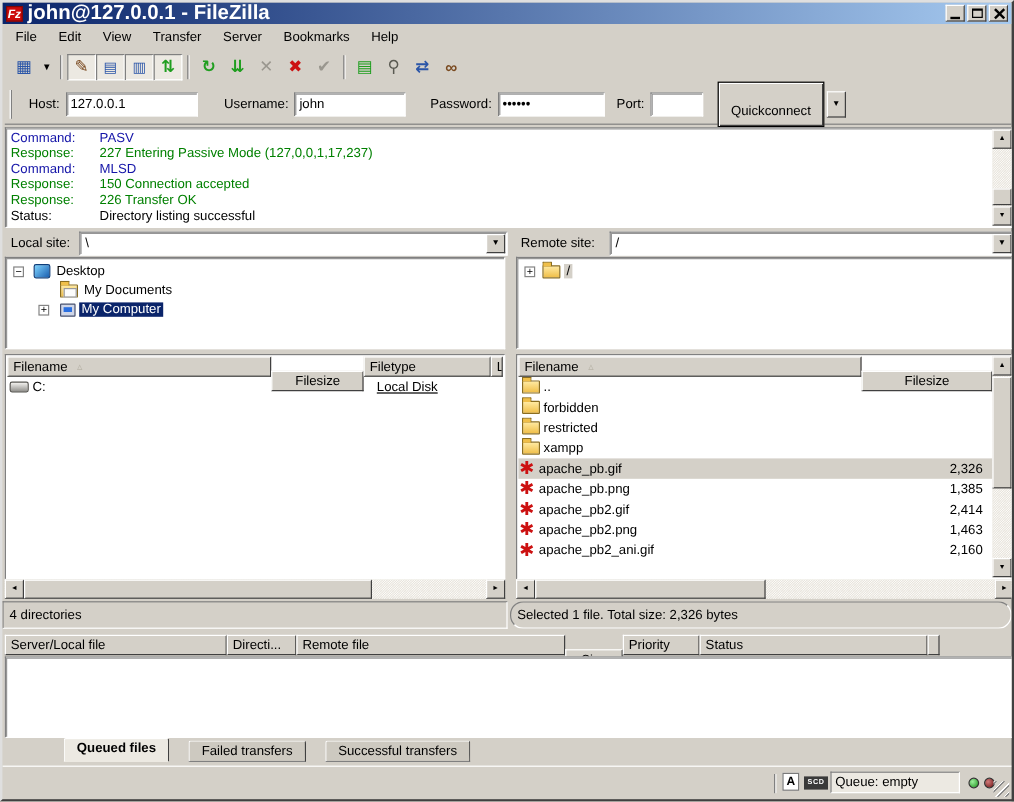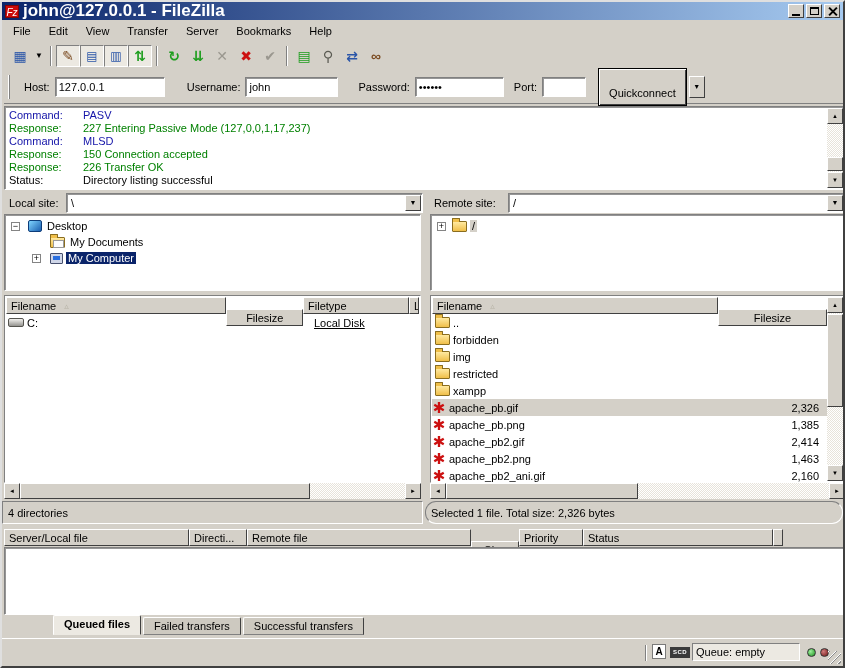--- a/index.html
+++ b/index.html
@@ -11,21 +11,21 @@
 
   
   .raised  { background:#d4d0c8; border:1px solid; border-color:#fff #404040 #404040 #fff; }
   .sunken  { background:#fff; border:1px solid; border-color:#808080 #fff #fff #808080;
              box-shadow:inset 1px 1px 0 rgba(64,64,64,.55); }
 
   
   .titlebar { position:absolute; left:0; top:0; width:100%; height:18px;
               background:linear-gradient(to right,#0a246a,#a6caf0);
               display:flex; align-items:center; padding:0 3px; gap:4px; }
-  .appicon { width:14px; height:13px; background:#cc0a0a; color:#fff; font-weight:normal; font-style:italic;
+  .appicon { width:14px; height:13px; background:#cc0a0a; color:#fff; font-weight:bold; font-style:italic;
              font-size:10px; line-height:13px; text-align:center; border:1px solid #7d0606; }
   .title-text { color:#fff; font-weight:bold; font-size:17px; white-space:nowrap; }
   .win-buttons { margin-left:auto; display:flex; gap:2px; }
   .winbtn { width:16px; height:14px; display:flex; align-items:center; justify-content:center; }
   .glyph-min { width:8px; height:2px; background:#000; margin-top:7px; }
   .glyph-max { width:9px; height:8px; border:1px solid #000; border-top:2px solid #000; }
   .glyph-close { position:relative; width:9px; height:9px; }
   .glyph-close::before,.glyph-close::after { content:""; position:absolute; left:4px; top:-1px; width:2px; height:11px; background:#000; }
   .glyph-close::before { transform:rotate(45deg);} .glyph-close::after { transform:rotate(-45deg);}
 
@@ -109,21 +109,21 @@
   .fname { margin-left:3px; white-space:nowrap; }
   .fsize { margin-left:auto; text-align:right; padding-right:8px; }
   .row-sel-inactive { background:#d4d0c8; }
 
   
   .pane-status { position:absolute; top:499px; height:23px; background:#d4d0c8; border:1px solid; border-color:#808080 #fff #fff #808080; display:flex; align-items:center; padding:0 5px; }
 
   
   .q-hdr { position:absolute; left:2px; top:527px; height:18px; display:flex; }
   .q-body { position:absolute; left:2px; top:545px; width:841px; height:68px; }
-  .tabs { position:absolute; left:4px; top:613px; height:20px; display:flex; align-items:flex-end; gap:2px;padding-left:47px; }
+  .tabs { position:absolute; left:4px; top:613px; height:20px; display:flex; align-items:flex-end; gap:16px;padding-left:47px; }
   .tab { height:18px; padding:2px 10px; background:#cdc9c0; border:1px solid; border-color:#fff #404040 #808080 #fff;
          border-radius:2px 2px 0 0; }
   .tab.active { height:20px; background:#ece9e2; font-weight:bold; border-bottom-color:#ece9e2; }
 
   
   .statusbar { position:absolute; left:0; bottom:0; width:100%; height:28px; border-top:1px solid #fff; }
   .sb-sep { position:absolute; width:2px; height:16px; top:6px; border-left:1px solid #808080; border-right:1px solid #fff; }
   .sb-aicon { position:absolute; left:650px; top:5px; width:14px; height:15px; background:#fff; border:1px solid #7a7a7a;
               font-size:10px; font-weight:bold; text-align:center; line-height:14px; }
   .sb-scd { position:absolute; left:668px; top:8px; width:20px; height:11px; background:#3a3a3a; color:#fff;
@@ -304,25 +304,20 @@
           <span class="fname">..</span>
           <span class="fsize"></span>
         </div>
       <div class="frow">
           <span class="i-folder"></span>
           <span class="fname">forbidden</span>
           <span class="fsize"></span>
         </div>
       <div class="frow">
           <span class="i-folder"></span>
-          <span class="fname">img</span>
-          <span class="fsize"></span>
-        </div>
-      <div class="frow">
-          <span class="i-folder"></span>
           <span class="fname">restricted</span>
           <span class="fsize"></span>
         </div>
       <div class="frow">
           <span class="i-folder"></span>
           <span class="fname">xampp</span>
           <span class="fsize"></span>
         </div>
       <div class="frow row-sel-inactive">
           <span class="i-image">✱</span>

